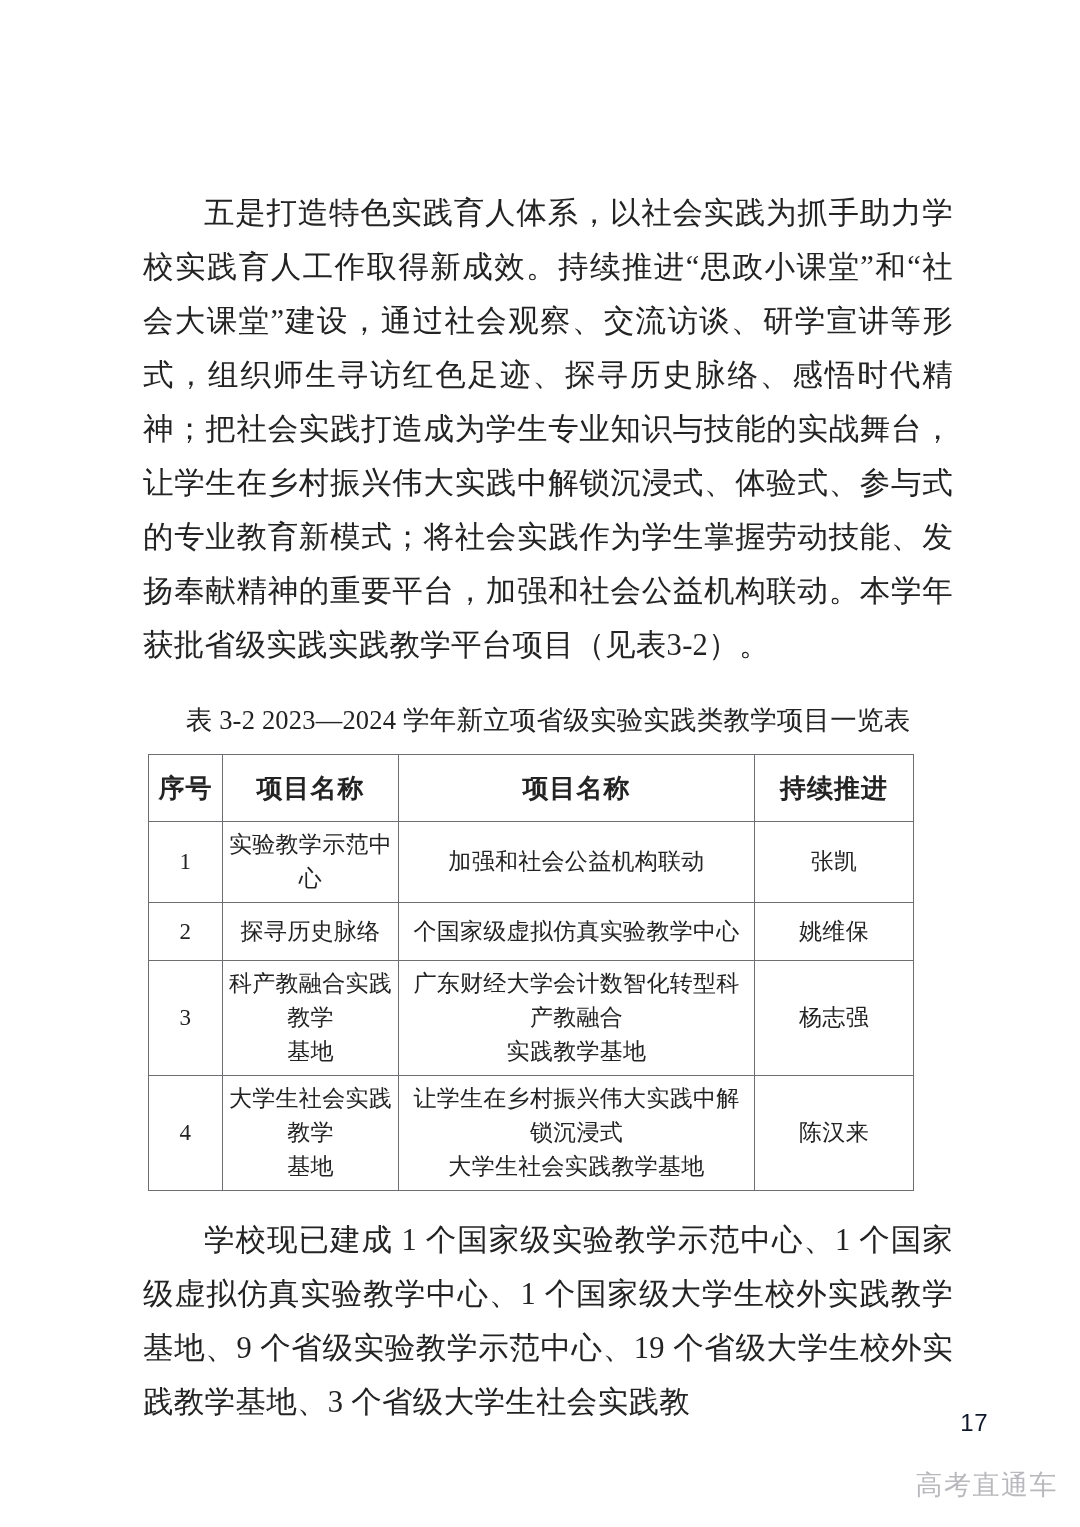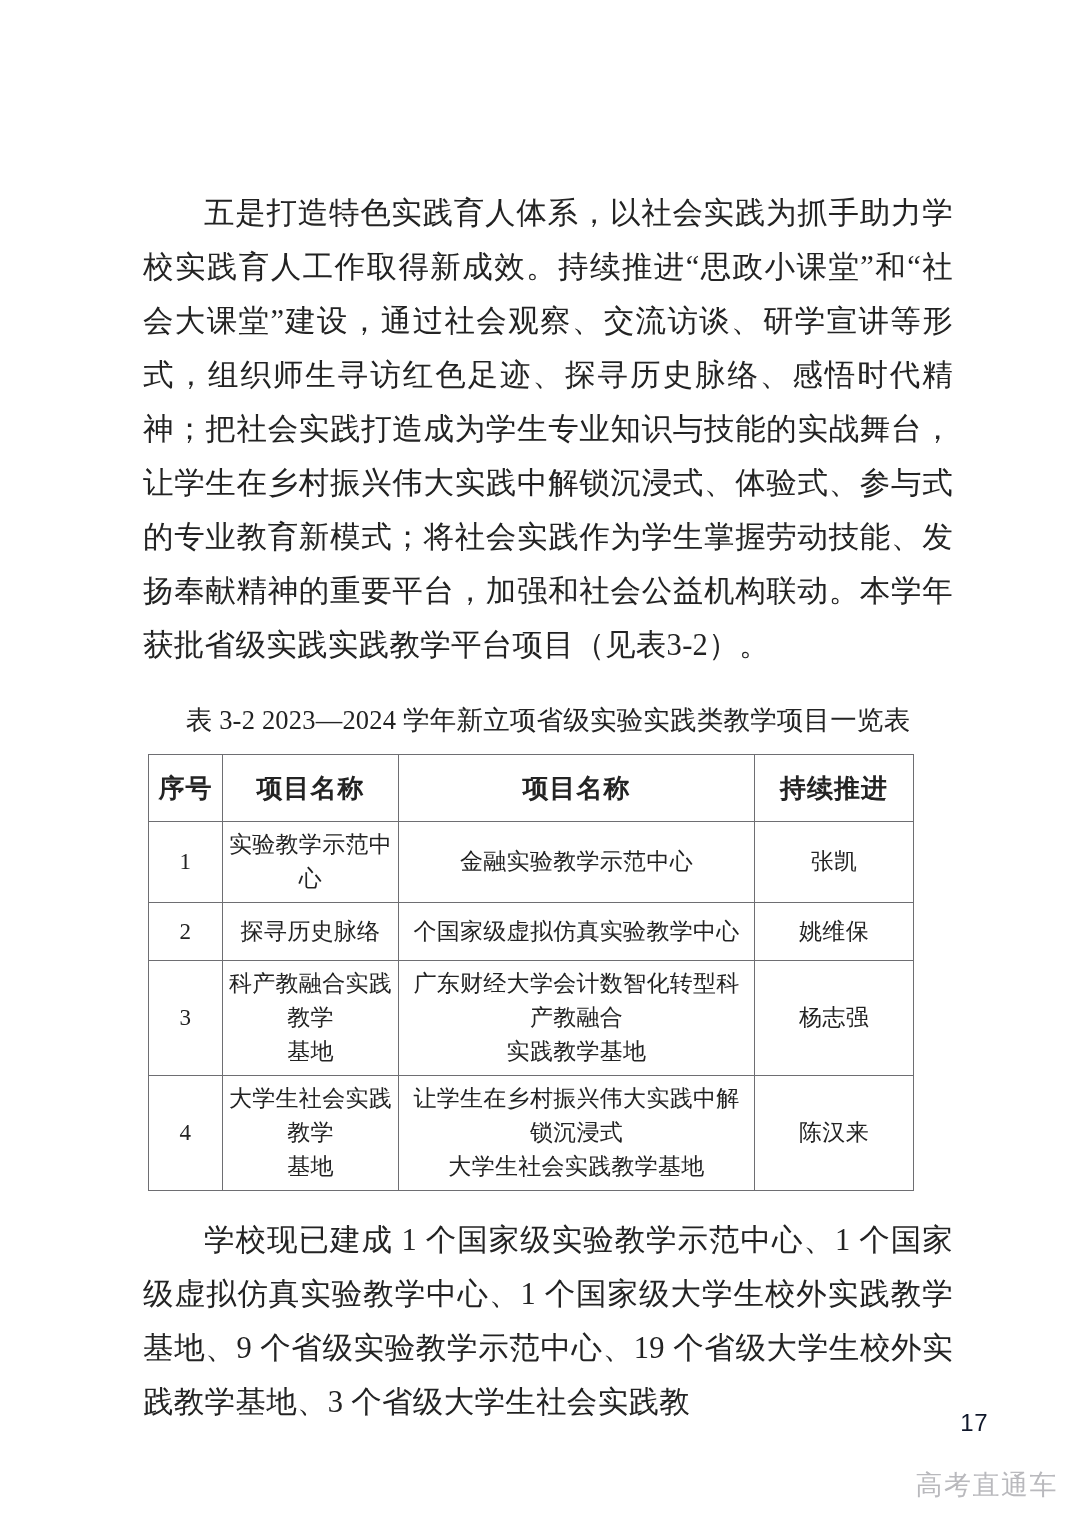--- a/index.html
+++ b/index.html
@@ -161,21 +161,21 @@
             <th>持续推进</th>
           </tr>
         </thead>
         <tbody>
           <tr class="row-short">
             <td>1</td>
             <td>
                 <span class="cell-break">实验教学示范中心</span>
               </td>
             <td>
-                <span class="cell-break">金融实验教学示范中心</span>
+                <span class="cell-break">加强和社会公益机构联动</span>
               </td>
             <td>张凯</td>
           </tr>
           <tr class="row-short">
             <td>2</td>
             <td>
                 <span class="cell-break">探寻历史脉络</span>
               </td>
             <td>
                 <span class="cell-break">个国家级虚拟仿真实验教学中心</span>

